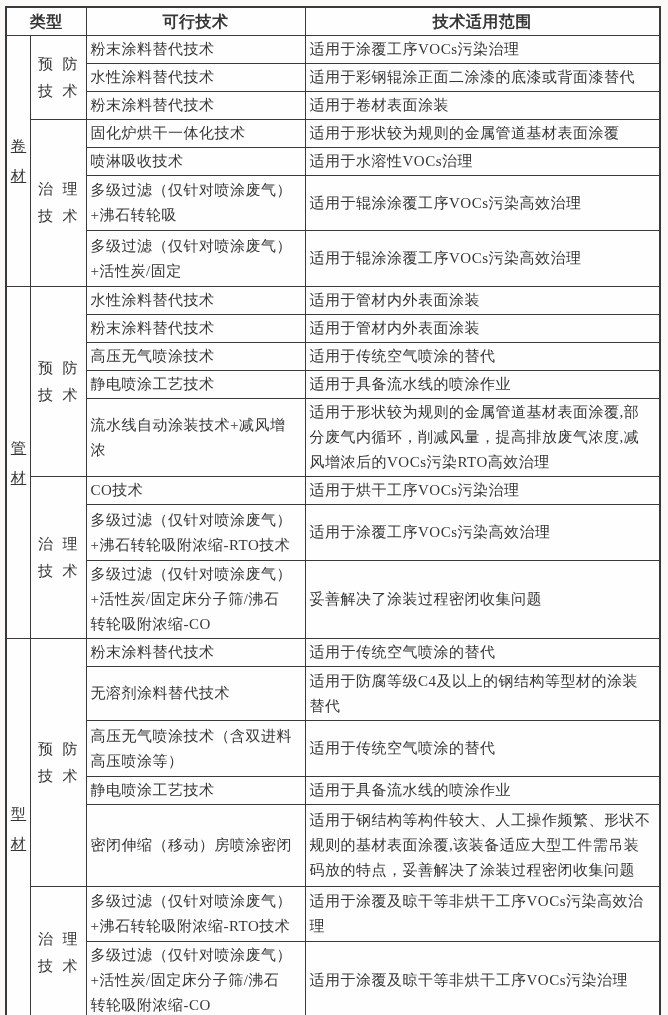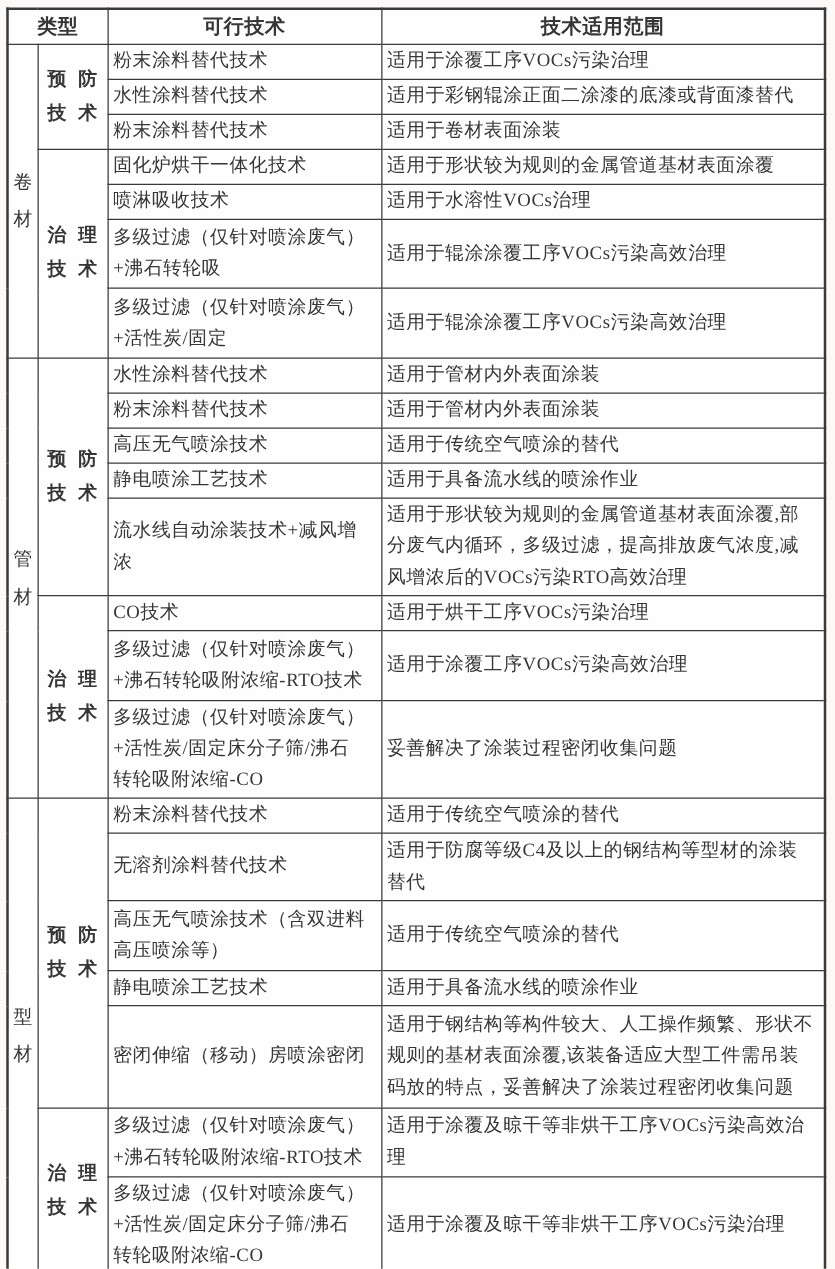--- a/index.html
+++ b/index.html
@@ -50,28 +50,28 @@
   }
   td.group-cell, td.section-cell {
     text-align: center;
     padding: 0;
   }
   .grp-label {
     width: 1em;
     margin: 0 auto;
     line-height: 30px;
     text-align: center;
+    text-decoration: underline;
   }
   .sub-label {
     width: 40px;
     margin: 0 auto;
     line-height: 27px;
     text-align: justify;
     text-align-last: justify;
-    font-weight: bold;
   }
 </style>
 </head>
 <body>
 
 <div class="page">
   <table class="doc-table">
     <colgroup>
       <col class="c-group">
         <col class="c-section">
@@ -146,21 +146,21 @@
         <td class="scope-cell">适用于传统空气喷涂的替代</td>
       </tr>
       <tr style="height:27px">
         <td class="tech-cell">静电喷涂工艺技术</td>
         <td class="scope-cell">适用于具备流水线的喷涂作业</td>
       </tr>
       <tr style="height:78px">
         <td class="tech-cell">流水线自动涂装技术+减风增
 浓</td>
         <td class="scope-cell">适用于形状较为规则的金属管道基材表面涂覆,部
-分废气内循环，多级过滤，提高排放废气浓度,减
+分废气内循环，削减风量，提高排放废气浓度,减
 风增浓后的VOCs污染RTO高效治理</td>
       </tr>
       <tr style="height:28px">
         <td rowspan="3" class="section-cell">
             <div class="sub-label">治理技术</div>
           </td>
         <td class="tech-cell">CO技术</td>
         <td class="scope-cell">适用于烘干工序VOCs污染治理</td>
       </tr>
       <tr style="height:56px">

